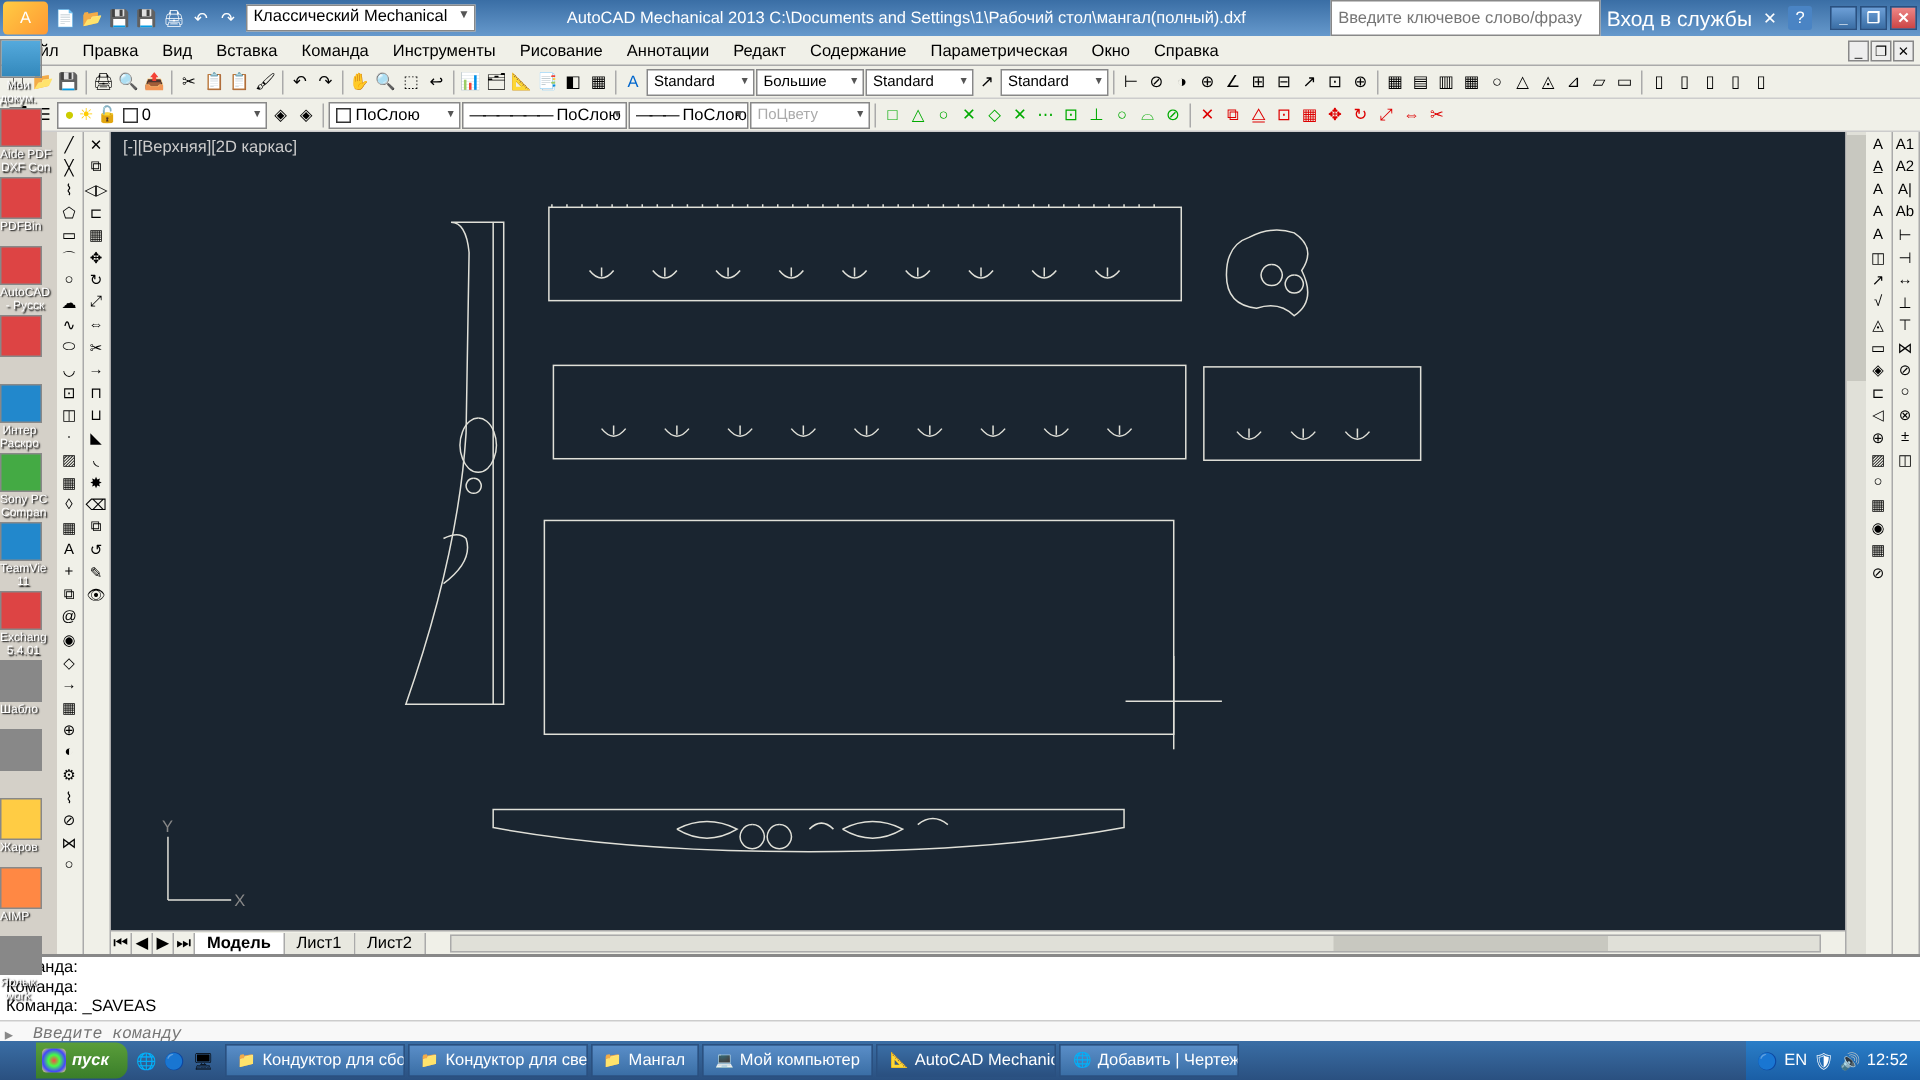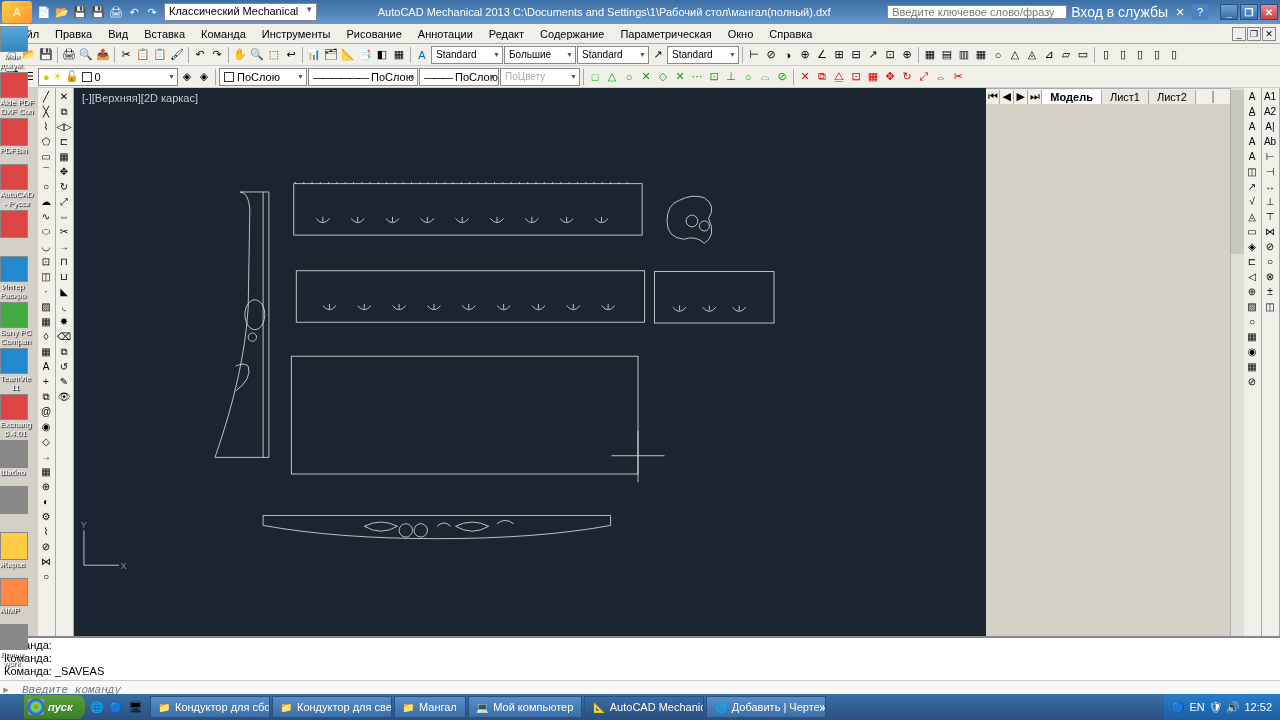--- a/index.html
+++ b/index.html
@@ -6,21 +6,21 @@
 body { background: #d4d0c8; width: 1280px; height: 720px; overflow: hidden; position: relative; }
 
 
 .titlebar { height: 24px; background: linear-gradient(#3a6ea5, #6699cc); display: flex; align-items: center; padding: 0 2px; color: white; }
 .app-icon { width: 30px; height: 22px; background: linear-gradient(135deg, #ffcc44, #ff9933); margin-right: 4px; border-radius: 3px; display: flex; align-items: center; justify-content: center; }
 .qat { display: flex; gap: 2px; align-items: center; }
 .qat-btn { width: 16px; height: 16px; display: flex; align-items: center; justify-content: center; cursor: pointer; }
 .workspace-dd { background: white; color: black; border: 1px solid #888; padding: 1px 18px 1px 4px; margin: 0 4px; height: 18px; position: relative; }
 .workspace-dd::after { content: "▼"; position: absolute; right: 3px; font-size: 8px; color: #555; }
 .title-text { flex: 1; text-align: center; font-size: 11px; }
-.search-box { background: white; color: #999; padding: 2px 4px; width: 180px; height: 14px; border: 1px solid #888; }
+.search-box { background: white; color: #999; padding: 2px 4px; width: 180px; height: 24px; border: 1px solid #888; }
 .title-right { display: flex; gap: 4px; align-items: center; }
 .win-btns { display: flex; gap: 2px; margin-left: 8px; }
 .win-btn { width: 18px; height: 16px; background: linear-gradient(#6ea0d8, #3a6ea5); border: 1px solid #2a5080; display: flex; align-items: center; justify-content: center; color: white; font-weight: bold; font-size: 10px; }
 .win-btn.close { background: linear-gradient(#e88, #c44); }
 
 
 .menubar { height: 20px; background: #f0f0e8; display: flex; align-items: center; padding: 0 4px; border-bottom: 1px solid #aaa; }
 .menu-item { padding: 2px 8px; cursor: pointer; }
 .mdi-btns { margin-left: auto; display: flex; gap: 1px; }
 .mdi-btn { width: 14px; height: 14px; border: 1px solid #888; background: #eee; font-size: 9px; display: flex; align-items: center; justify-content: center; }
@@ -38,21 +38,21 @@
 
 .main { display: flex; height: 548px; }
 .desktop-icons { position: absolute; left: 0; top: 24px; width: 40px; z-index: 0; }
 .desk-icon { width: 36px; height: 44px; display: flex; flex-direction: column; align-items: flex-start; margin: 2px 0; }
 .desk-icon-img { width: 28px; height: 28px; background: linear-gradient(#fff, #ccc); border: 1px solid #888; }
 .desk-icon-txt { font-size: 8px; color: white; text-align: center; line-height: 9px; text-shadow: 1px 1px 1px black; }
 
 .vtoolbar { width: 18px; background: #f0f0e8; display: flex; flex-direction: column; border-right: 1px solid #aaa; padding: 1px 0; z-index: 1; position: relative; }
 .vtb-btn { width: 16px; height: 15px; display: flex; align-items: center; justify-content: center; cursor: pointer; font-size: 10px; }
 
-.canvas-wrap { flex: 1; display: flex; flex-direction: row; position: relative; border-radius: 11px; }
+.canvas-wrap { flex: 1; display: flex; flex-direction: column; position: relative; border-radius: 11px; }
 .canvas { flex: 1; background: #1a2530; position: relative; overflow: hidden; }
 .canvas svg { width: 100%; height: 100%; }
 .view-label { position: absolute; top: 4px; left: 8px; color: #ccc; font-size: 11px; }
 
 .tabs { height: 16px; background: #f0f0e8; display: flex; align-items: center; border-top: 1px solid #aaa; font-size: 10px; }
 .tab-nav { display: flex; }
 .tab-nav-btn { width: 14px; height: 14px; border-right: 1px solid #aaa; display: flex; align-items: center; justify-content: center; cursor: pointer; }
 .tab { padding: 1px 8px; border-right: 1px solid #aaa; cursor: pointer; background: #e8e8e0; }
 .tab.active { background: #fff; font-weight: bold; }
 .hscroll { flex: 1; margin: 0 16px; height: 12px; background: #e0e0d8; border: 1px solid #aaa; position: relative; }

